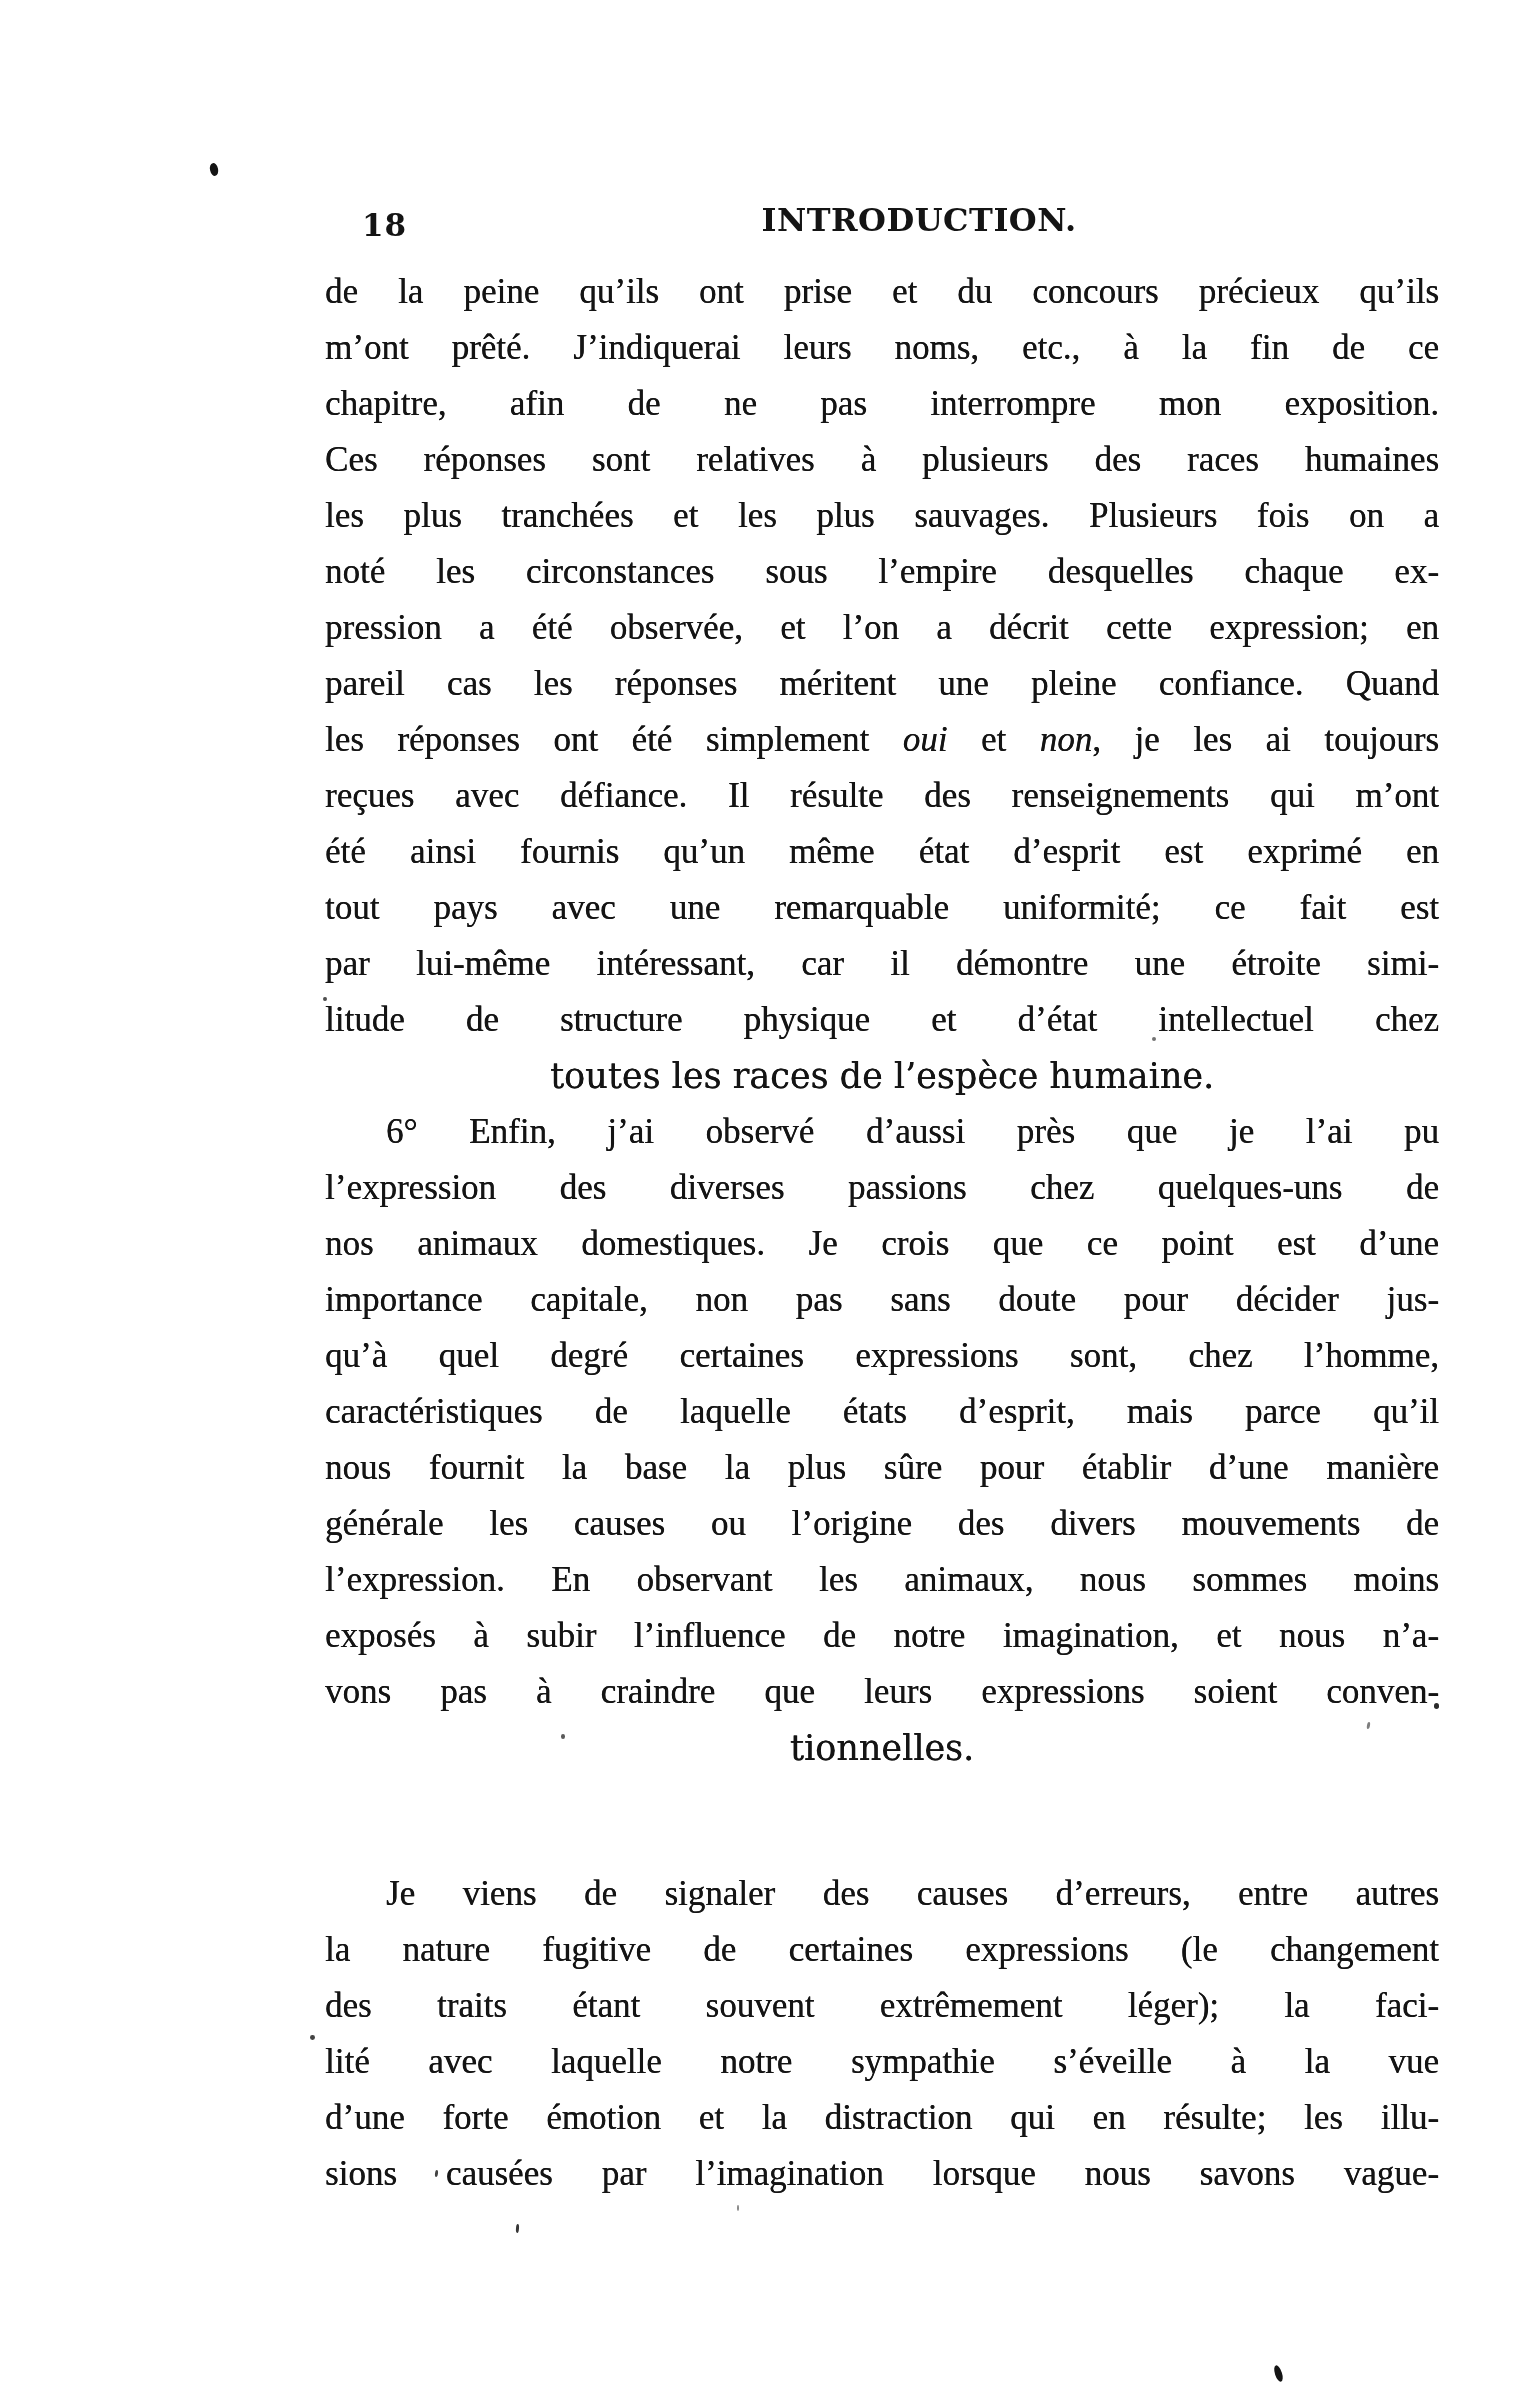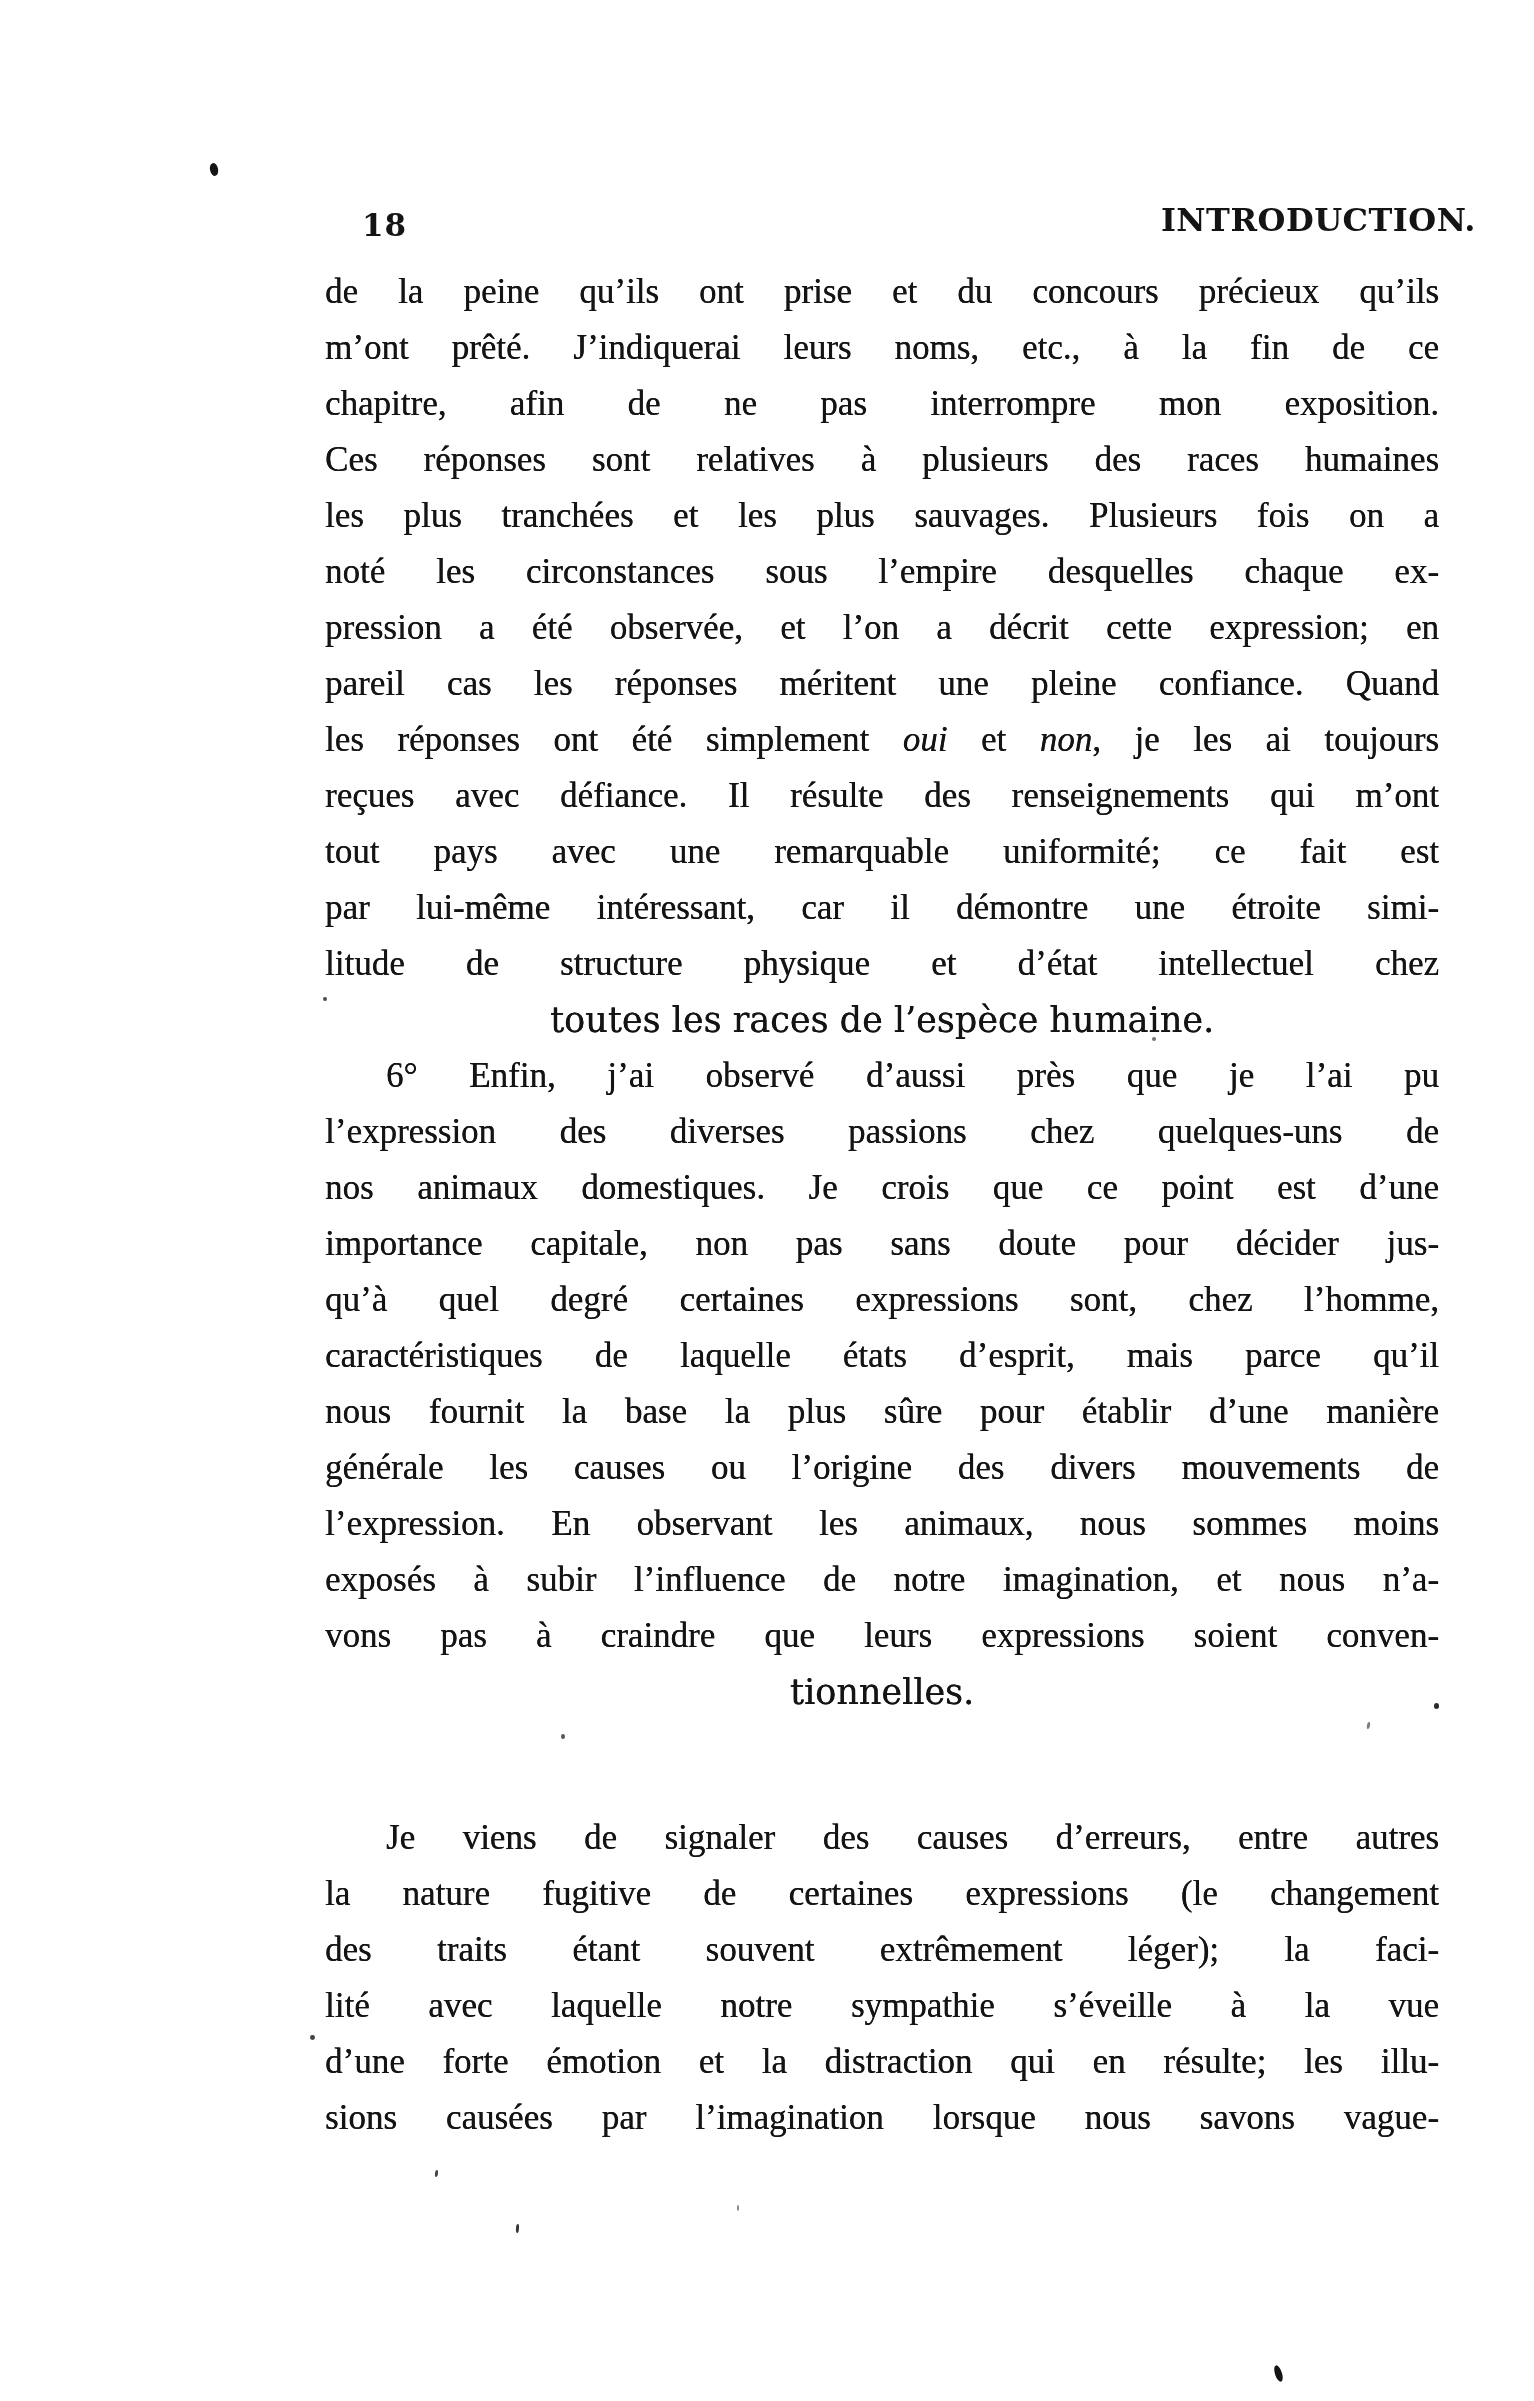--- a/index.html
+++ b/index.html
@@ -14,21 +14,21 @@
   }
   
   .header-row{position:absolute;left:325px;top:0;width:1114px;height:250px;margin-left:37px;}
   .page-number{
     position:absolute;left:0;top:210px;
     font-size:31px;font-weight:bold;line-height:1;
     letter-spacing:1px;
   }
   .running-head{
     position:absolute;left:0;top:204px;width:100%;
-    text-align:right;
+    text-align:center;
     font-size:32px;font-weight:bold;line-height:1;
     letter-spacing:0.5px;
   }
   
   .text-block{
     position:absolute;left:325px;top:264px;width:1114px;
     font-size:35px;
     text-shadow:0.3px 0 0 currentColor;
   }
   .line{
@@ -57,20 +57,21 @@
       <div class="line j"><span>de la peine qu’ils ont prise et du concours précieux qu’ils</span></div>
       <div class="line j"><span>m’ont prêté. J’indiquerai leurs noms, etc., à la fin de ce</span></div>
       <div class="line j"><span>chapitre, afin de ne pas interrompre mon exposition.</span></div>
       <div class="line j"><span>Ces réponses sont relatives à plusieurs des races humaines</span></div>
       <div class="line j"><span>les plus tranchées et les plus sauvages. Plusieurs fois on a</span></div>
       <div class="line j"><span>noté les circonstances sous l’empire desquelles chaque ex-</span></div>
       <div class="line j"><span>pression a été observée, et l’on a décrit cette expression; en</span></div>
       <div class="line j"><span>pareil cas les réponses méritent une pleine confiance. Quand</span></div>
       <div class="line j"><span>les réponses ont été simplement </span><span class="it">oui</span><span> et </span><span class="it">non</span><span>, je les ai toujours</span></div>
       <div class="line j"><span>reçues avec défiance. Il résulte des renseignements qui m’ont</span></div>
+      <div class="line j"><span>été ainsi fournis qu’un même état d’esprit est exprimé en</span></div>
       <div class="line j"><span>tout pays avec une remarquable uniformité; ce fait est</span></div>
       <div class="line j"><span>par lui-même intéressant, car il démontre une étroite simi-</span></div>
       <div class="line j"><span>litude de structure physique et d’état intellectuel chez</span></div>
       <div class="line"><span>toutes les races de l’espèce humaine.</span></div>
       <div class="line j ind"><span>6° Enfin, j’ai observé d’aussi près que je l’ai pu</span></div>
       <div class="line j"><span>l’expression des diverses passions chez quelques-uns de</span></div>
       <div class="line j"><span>nos animaux domestiques. Je crois que ce point est d’une</span></div>
       <div class="line j"><span>importance capitale, non pas sans doute pour décider jus-</span></div>
       <div class="line j"><span>qu’à quel degré certaines expressions sont, chez l’homme,</span></div>
       <div class="line j"><span>caractéristiques de laquelle états  d’esprit, mais parce qu’il</span></div>

